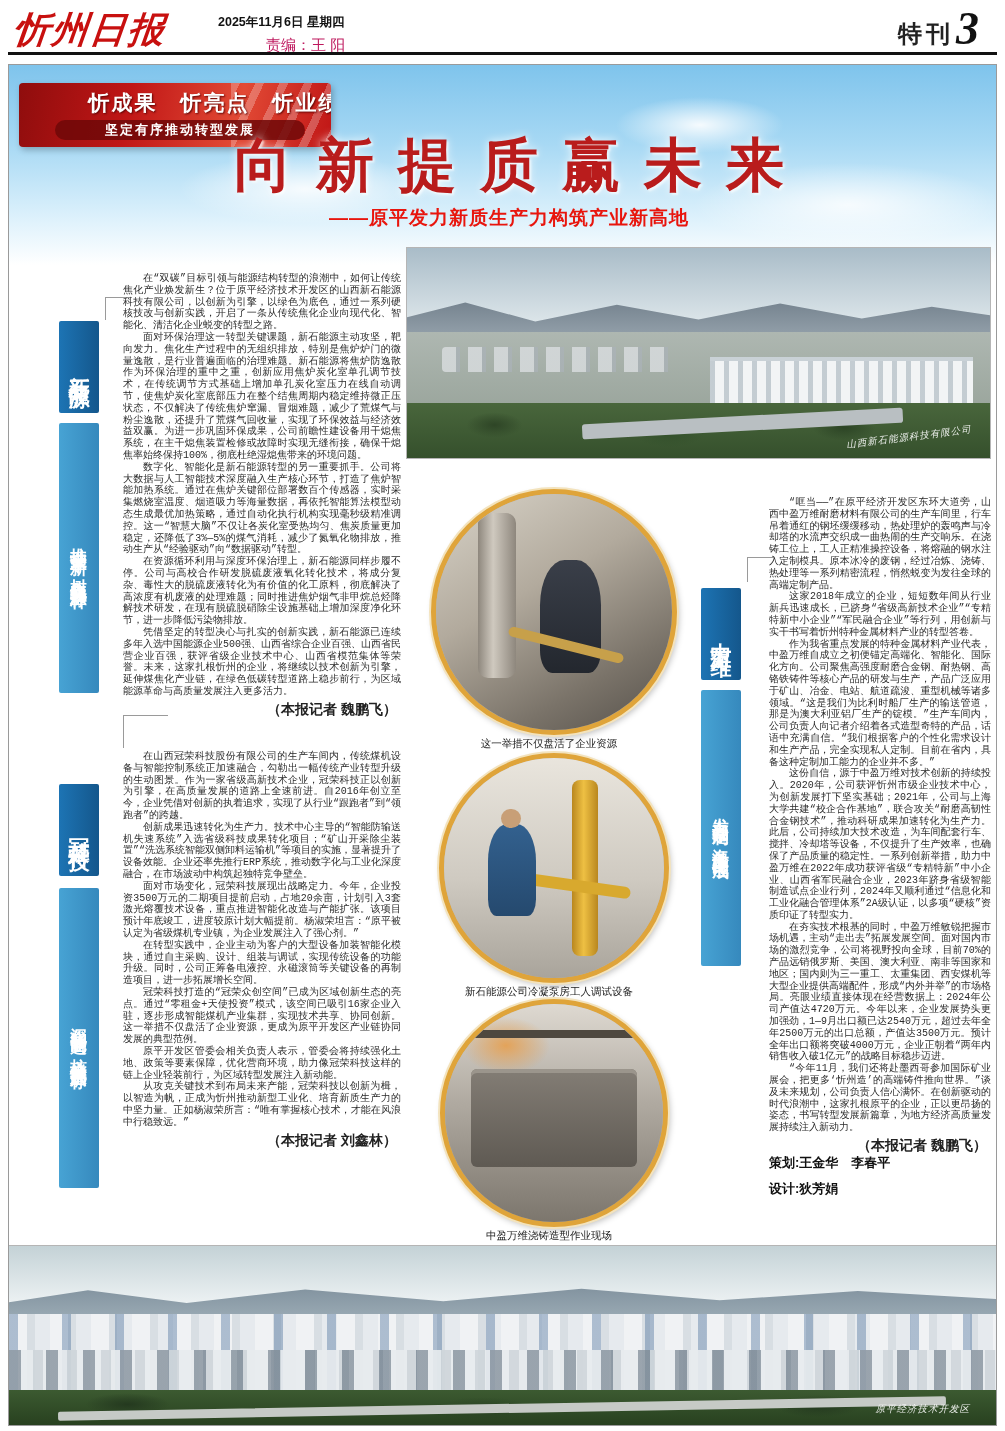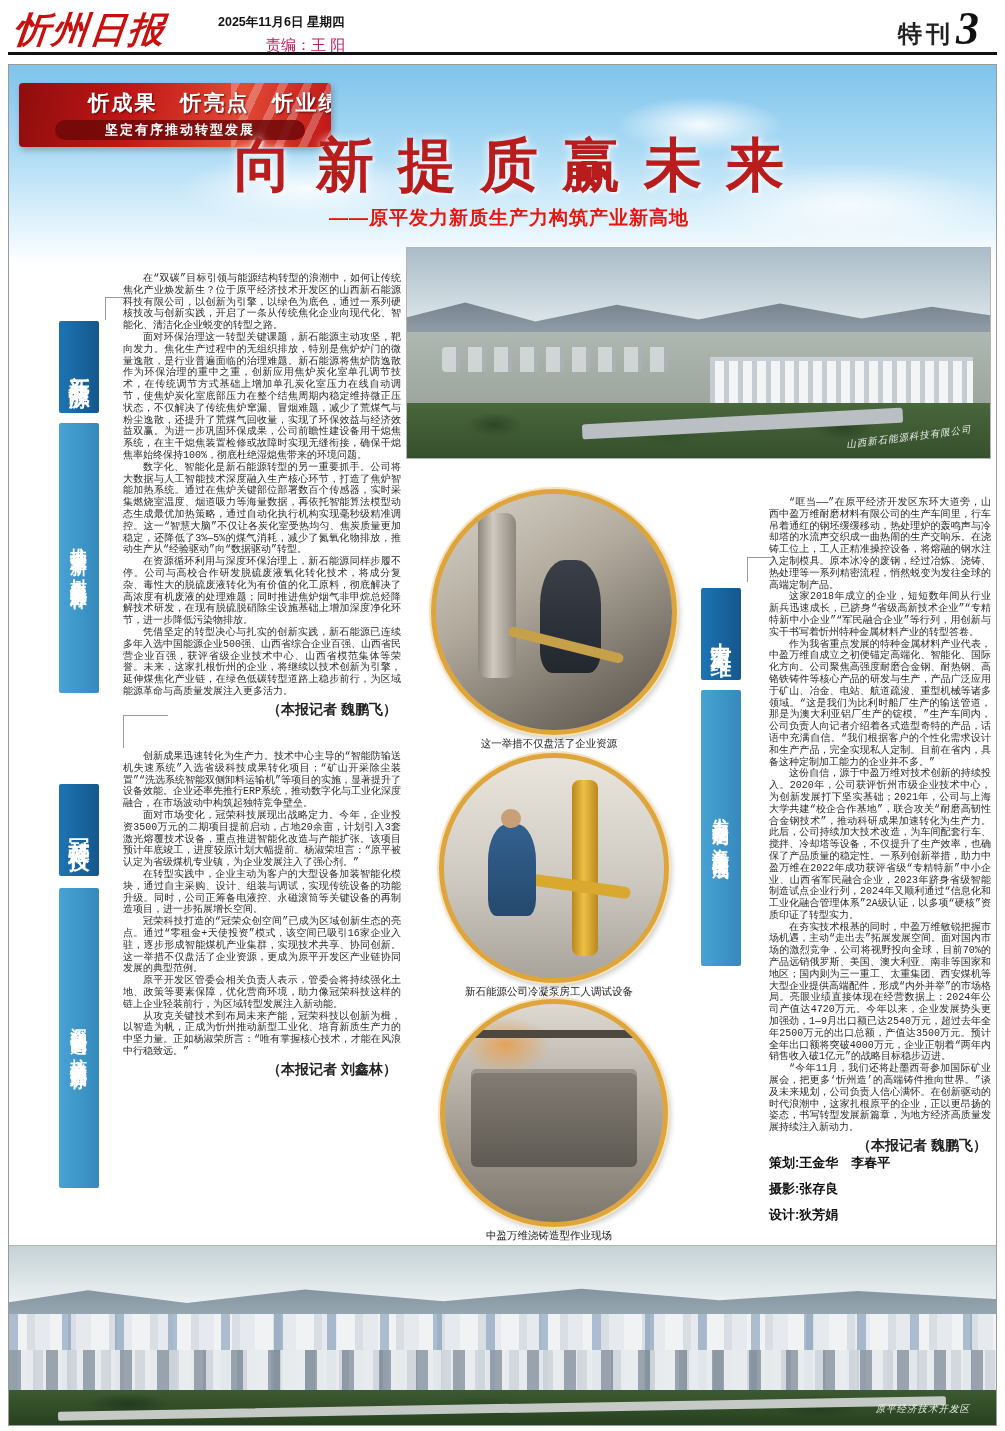--- a/index.html
+++ b/index.html
@@ -161,20 +161,21 @@
       <p>面对环保治理这一转型关键课题，新石能源主动攻坚，靶向发力。焦化生产过程中的无组织排放，特别是焦炉炉门的微量逸散，是行业普遍面临的治理难题。新石能源将焦炉防逸散作为环保治理的重中之重，创新应用焦炉炭化室单孔调节技术，在传统调节方式基础上增加单孔炭化室压力在线自动调节，使焦炉炭化室底部压力在整个结焦周期内稳定维持微正压状态，不仅解决了传统焦炉窜漏、冒烟难题，减少了荒煤气与粉尘逸散，还提升了荒煤气回收量，实现了环保效益与经济效益双赢。为进一步巩固环保成果，公司前瞻性建设备用干熄焦系统，在主干熄焦装置检修或故障时实现无缝衔接，确保干熄焦率始终保持100%，彻底杜绝湿熄焦带来的环境问题。</p>
       <p>数字化、智能化是新石能源转型的另一重要抓手。公司将大数据与人工智能技术深度融入生产核心环节，打造了焦炉智能加热系统。通过在焦炉关键部位部署数百个传感器，实时采集燃烧室温度、烟道吸力等海量数据，再依托智能算法模型动态生成最优加热策略，通过自动化执行机构实现毫秒级精准调控。这一“智慧大脑”不仅让各炭化室受热均匀、焦炭质量更加稳定，还降低了3%—5%的煤气消耗，减少了氮氧化物排放，推动生产从“经验驱动”向“数据驱动”转型。</p>
       <p>在资源循环利用与深度环保治理上，新石能源同样步履不停。公司与高校合作研发脱硫废液氧化转化技术，将成分复杂、毒性大的脱硫废液转化为有价值的化工原料，彻底解决了高浓度有机废液的处理难题；同时推进焦炉烟气非甲烷总烃降解技术研发，在现有脱硫脱硝除尘设施基础上增加深度净化环节，进一步降低污染物排放。</p>
       <p>凭借坚定的转型决心与扎实的创新实践，新石能源已连续多年入选中国能源企业500强、山西省综合企业百强、山西省民营企业百强，获评省级企业技术中心、山西省模范集体等荣誉。未来，这家扎根忻州的企业，将继续以技术创新为引擎，延伸煤焦化产业链，在绿色低碳转型道路上稳步前行，为区域能源革命与高质量发展注入更多活力。</p>
       <div class="byline">（本报记者 魏鹏飞）</div>
     </div>
 
     <div class="v-dark" style="left:50px;top:719px;height:92px;">冠荣科技</div>
     <div class="v-light" style="left:50px;top:823px;height:300px;">深化智能制造　核心技术入选国标</div>
     <div class="art" style="left:114px;top:686px;width:278px;">
+      <p>在山西冠荣科技股份有限公司的生产车间内，传统煤机设备与智能控制系统正加速融合，勾勒出一幅传统产业转型升级的生动图景。作为一家省级高新技术企业，冠荣科技正以创新为引擎，在高质量发展的道路上全速前进。自2016年创立至今，企业凭借对创新的执着追求，实现了从行业“跟跑者”到“领跑者”的跨越。</p>
       <p>创新成果迅速转化为生产力。技术中心主导的“智能防输送机失速系统”入选省级科技成果转化项目；“矿山开采除尘装置”“洗选系统智能双侧卸料运输机”等项目的实施，显著提升了设备效能。企业还率先推行ERP系统，推动数字化与工业化深度融合，在市场波动中构筑起独特竞争壁垒。</p>
       <p>面对市场变化，冠荣科技展现出战略定力。今年，企业投资3500万元的二期项目提前启动，占地20余亩，计划引入3套激光熔覆技术设备，重点推进智能化改造与产能扩张。该项目预计年底竣工，进度较原计划大幅提前。杨淑荣坦言：“原平被认定为省级煤机专业镇，为企业发展注入了强心剂。”</p>
       <p>在转型实践中，企业主动为客户的大型设备加装智能化模块，通过自主采购、设计、组装与调试，实现传统设备的功能升级。同时，公司正筹备电液控、永磁滚筒等关键设备的再制造项目，进一步拓展增长空间。</p>
       <p>冠荣科技打造的“冠荣众创空间”已成为区域创新生态的亮点。通过“零租金+天使投资”模式，该空间已吸引16家企业入驻，逐步形成智能煤机产业集群，实现技术共享、协同创新。这一举措不仅盘活了企业资源，更成为原平开发区产业链协同发展的典型范例。</p>
       <p>原平开发区管委会相关负责人表示，管委会将持续强化土地、政策等要素保障，优化营商环境，助力像冠荣科技这样的链上企业轻装前行，为区域转型发展注入新动能。</p>
       <p>从攻克关键技术到布局未来产能，冠荣科技以创新为楫，以智造为帆，正成为忻州推动新型工业化、培育新质生产力的中坚力量。正如杨淑荣所言：“唯有掌握核心技术，才能在风浪中行稳致远。”</p>
       <div class="byline">（本报记者 刘鑫林）</div>
     </div>
 
     <div class="v-dark" style="left:692px;top:523px;height:92px;">中盈万维</div>
@@ -184,21 +185,20 @@
       <p>这家2018年成立的企业，短短数年间从行业新兵迅速成长，已跻身“省级高新技术企业”“专精特新中小企业”“军民融合企业”等行列，用创新与实干书写着忻州特种金属材料产业的转型答卷。</p>
       <p>作为我省重点发展的特种金属材料产业代表，中盈万维自成立之初便锚定高端化、智能化、国际化方向。公司聚焦高强度耐磨合金钢、耐热钢、高铬铁铸件等核心产品的研发与生产，产品广泛应用于矿山、冶金、电站、航道疏浚、重型机械等诸多领域。“这是我们为比利时船厂生产的输送管道，那是为澳大利亚铝厂生产的锭模。”生产车间内，公司负责人向记者介绍着各式造型奇特的产品，话语中充满自信。“我们根据客户的个性化需求设计和生产产品，完全实现私人定制。目前在省内，具备这种定制加工能力的企业并不多。”</p>
       <p>这份自信，源于中盈万维对技术创新的持续投入。2020年，公司获评忻州市级企业技术中心，为创新发展打下坚实基础；2021年，公司与上海大学共建“校企合作基地”，联合攻关“耐磨高韧性合金钢技术”，推动科研成果加速转化为生产力。此后，公司持续加大技术改造，为车间配套行车、搅拌、冷却塔等设备，不仅提升了生产效率，也确保了产品质量的稳定性。一系列创新举措，助力中盈万维在2022年成功获评省级“专精特新”中小企业、山西省军民融合企业，2023年跻身省级智能制造试点企业行列，2024年又顺利通过“信息化和工业化融合管理体系”2A级认证，以多项“硬核”资质印证了转型实力。</p>
       <p>在夯实技术根基的同时，中盈万维敏锐把握市场机遇，主动“走出去”拓展发展空间。面对国内市场的激烈竞争，公司将视野投向全球，目前70%的产品远销俄罗斯、美国、澳大利亚、南非等国家和地区；国内则为三一重工、太重集团、西安煤机等大型企业提供高端配件，形成“内外并举”的市场格局。亮眼业绩直接体现在经营数据上：2024年公司产值达4720万元。今年以来，企业发展势头更加强劲，1—9月出口额已达2540万元，超过去年全年2500万元的出口总额，产值达3500万元。预计全年出口额将突破4000万元，企业正朝着“两年内销售收入破1亿元”的战略目标稳步迈进。</p>
       <p>“今年11月，我们还将赴墨西哥参加国际矿业展会，把更多‘忻州造’的高端铸件推向世界。”谈及未来规划，公司负责人信心满怀。在创新驱动的时代浪潮中，这家扎根原平的企业，正以更昂扬的姿态，书写转型发展新篇章，为地方经济高质量发展持续注入新动力。</p>
       <div class="byline">（本报记者 魏鹏飞）</div>
     </div>
 
     <div class="credits">
       <div>策划:王金华　李春平</div>
-      <div>摄影:张存良</div>
       <div>设计:狄芳娟</div>
     </div>
 
     <div class="photo-top">
       <div class="tp-sky"></div>
       <div class="tp-mtn"></div>
       <div class="tp-mid"></div>
       <div class="tp-tanks"></div>
       <div class="tp-bldg"></div>
       <div class="tp-green"></div>

